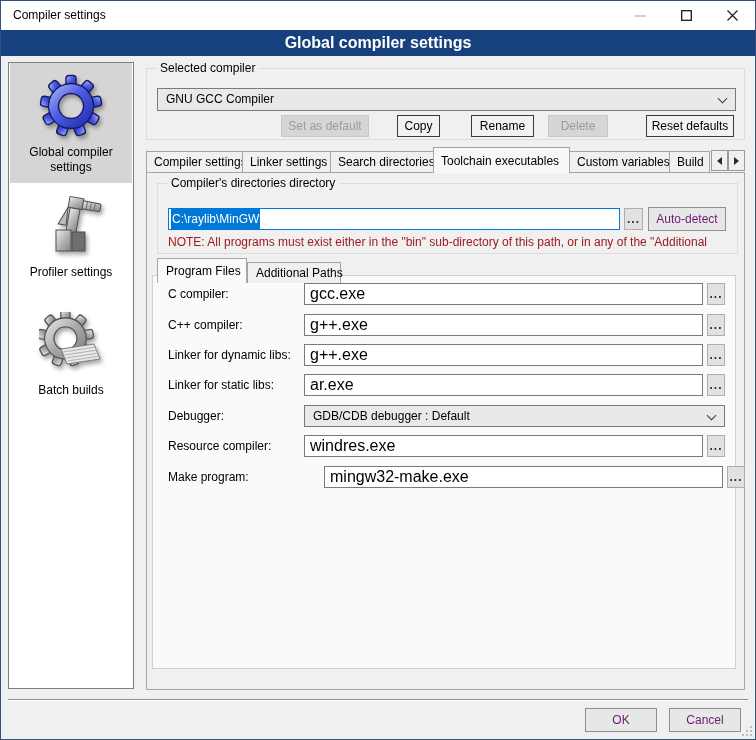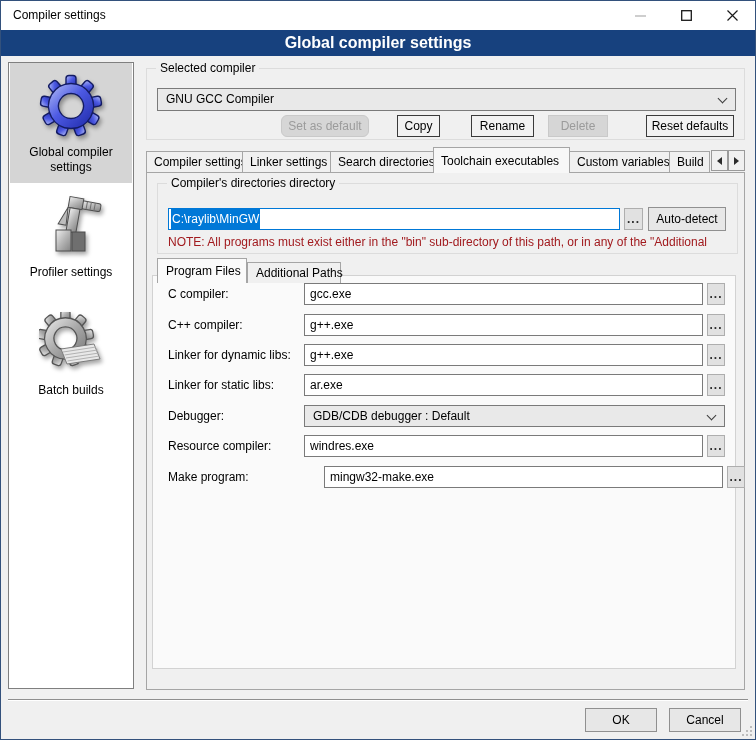--- a/index.html
+++ b/index.html
@@ -33,22 +33,22 @@
 
   .grp-compiler { left:146px; top:68px; width:599px; height:72px; }
   .combo { position:absolute; background:#e9e9e9; border:1px solid #7a7a7a; }
   .combo .val { position:absolute; left:8px; top:0; right:22px; line-height:21px; white-space:nowrap; overflow:hidden; }
   .chev { position:absolute; right:9px; top:6px; width:7px; height:7px; border-right:1.6px solid #3c3c3c; border-bottom:1.6px solid #3c3c3c; transform:rotate(45deg); }
   .cmb-compiler { left:10px; top:19px; width:579px; height:23px;padding-left:24px; }
 
   .btn { position:absolute; display:flex; align-items:center; justify-content:center; white-space:nowrap; }
   .btn.en { background:#f2f2f2; border:1px solid #3a3a3a; color:#000; }
   .btn.dis { background:#d6d6d6; border:1px solid #c9c9c9; color:#9b9b9b; }
-  .btn.std { background:#e7e7e7; border:1px solid #909090; color:#000000; }
-  .b-setdef { left:134px; top:46px; width:88px; height:22px;border-radius:6px; }
+  .btn.std { background:#e7e7e7; border:1px solid #909090; color:#701a75; }
+  .b-setdef { left:134px; top:46px; width:88px; height:22px; }
   .b-copy   { left:250px; top:46px; width:43px; height:22px; }
   .b-rename { left:324px; top:46px; width:63px; height:22px; }
   .b-delete { left:401px; top:46px; width:60px; height:22px; }
   .b-reset  { left:499px; top:46px; width:88px; height:22px; }
 
   
   .tab { position:absolute; top:151px; height:21px; background:#f0f0f0; border:1px solid #a5a5a5; border-bottom:none;
          display:flex; align-items:center; padding:0 7px; white-space:nowrap; overflow:hidden; z-index:2; }
   .tab.active { top:147px; height:26px; background:#f7f7f7; z-index:4; font-size:12px; }
   .t0 { left:146px; width:97px; } .t1 { left:242px; width:89px; } .t2 { left:330px; width:104px; }
@@ -73,21 +73,21 @@
 
   
   .subtab { position:absolute; background:#f0f0f0; border:1px solid #a5a5a5; border-bottom:none;
             display:flex; align-items:center; padding:4px 8px; white-space:nowrap; z-index:3; }
   .st0 { left:10px; top:85px; width:90px; height:25px; background:#fafafa; z-index:4; }
   .st1 { left:100px; top:89px; width:94px; height:21px; }
   .subpanel { position:absolute; left:5px; top:102px; width:584px; height:394px; background:#fafafa; border:1px solid #d2d2d2; z-index:2; }
 
   .f-label { position:absolute; left:15px; white-space:nowrap; }
   .f-input { position:absolute; left:151px; width:399px; height:22px; background:#fff; border:1px solid #7a7a7a;
-             font-family:"Liberation Sans","DejaVu Sans",sans-serif; font-size:12px; padding:0 5px; color:#000; }
+             font-family:"Liberation Sans","DejaVu Sans",sans-serif; font-size:16px; padding:0 5px; color:#000; }
   .f-browse { left:554px; width:18px; height:22px; padding-bottom:5px; }
   .f-combo { left:151px; width:421px; height:22px; }
   .r0 { top:7px; } .r1 { top:38px; } .r2 { top:68px; } .r3 { top:98px; } .r4 { top:129px; } .r5 { top:159px; } .r6 { top:190px;margin-left:20px; }
   .lr0 { top:11px; } .lr1 { top:42px; } .lr2 { top:72px; } .lr3 { top:102px; } .lr4 { top:133px; } .lr5 { top:163px; } .lr6 { top:194px; }
 
   
   .separator { position:absolute; left:8px; top:699px; width:740px; height:2px; border-top:1px solid #8e8e8e; border-bottom:1px solid #ffffff; }
   .b-ok { left:585px; top:708px; width:72px; height:24px; }
   .b-cancel { left:669px; top:708px; width:72px; height:24px; }
   .grip { position:absolute; right:3px; bottom:3px; width:13px; height:13px; }

